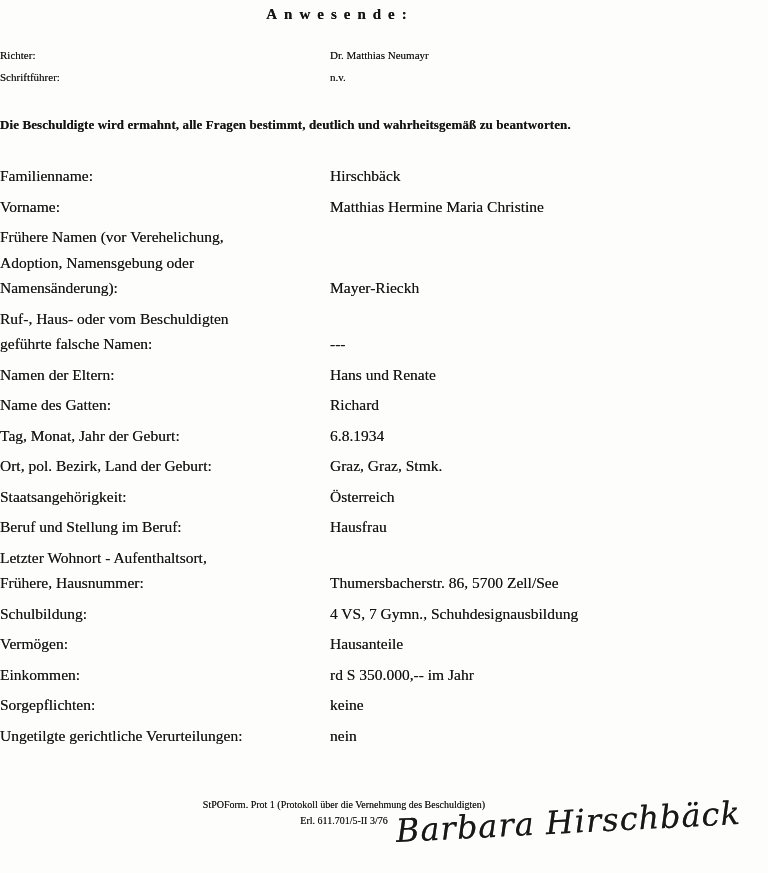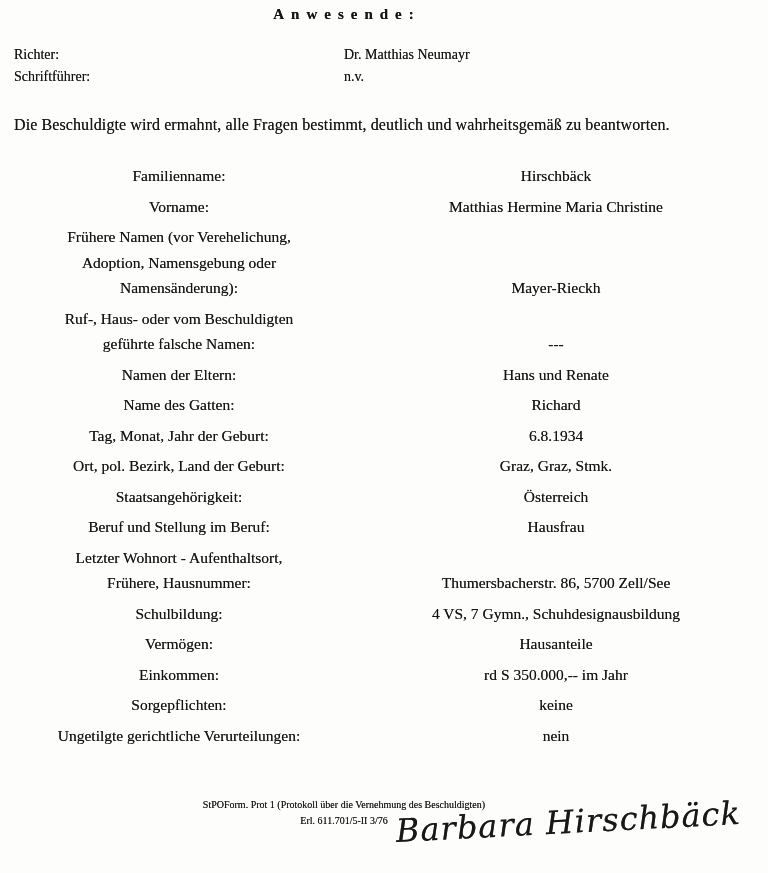--- a/index.html
+++ b/index.html
@@ -1,51 +1,51 @@
 <!DOCTYPE html>
 <html><head>
 <meta charset="utf-8">
 <style>
   html, body { margin: 0; padding: 0; background: #ffffff; }
   .page {
     position: relative;
     width: 768px;
     height: 873px;
     box-sizing: border-box;
-    padding: 4px 0 0 14px;
+    padding: 4px 0 0 0;
     background: #fdfdfc;
     color: #141414;
     font-family: "Liberation Serif", "DejaVu Serif", serif;
     font-size: 15.5px;
     overflow: hidden;
     text-shadow: 0 0 0.4px rgba(0,0,0,0.65);
   }
   .doc-title {
     margin-right: 88px;
     text-align: center;
     font-size: 15px;
     font-weight: bold;
     letter-spacing: 7px;
     padding-top: 2px;
   }
   .attendees { margin-top: 21px; }
-  .attendees .form-row { line-height: 22px; font-size: 14px; align-items: center; }
+  .attendees .form-row { line-height: 22px; font-size: 11px; align-items: center; }
   .admonition { margin-top: 23px; }
   .admonition-line {
-    font-weight: normal;
-    font-size: 16px;
+    font-weight: bold;
+    font-size: 13px;
     line-height: 27px;
     letter-spacing: 0.1px;
   }
   .fields { margin-top: 25px; }
   .form-row { display: flex; }
   .row-label { width: 330px; flex: none; }
   .row-value { flex: 1; }
   .field { margin-bottom: 5px; }
-  .field .form-row { line-height: 25.5px; text-align: center; }
+  .field .form-row { line-height: 25.5px; }
   .footer {
     position: absolute;
     top: 797px;
     left: 0;
     width: 688px;
     text-align: center;
     font-size: 10px;
     line-height: 16px;
   }
   .signature {

